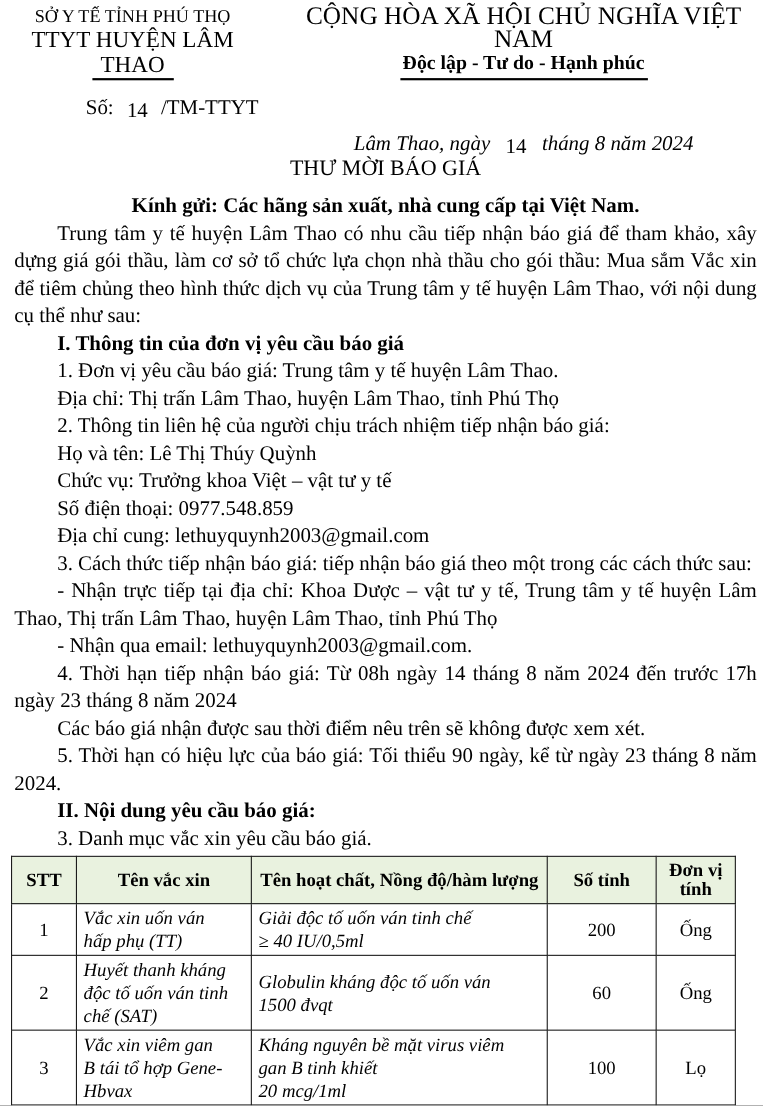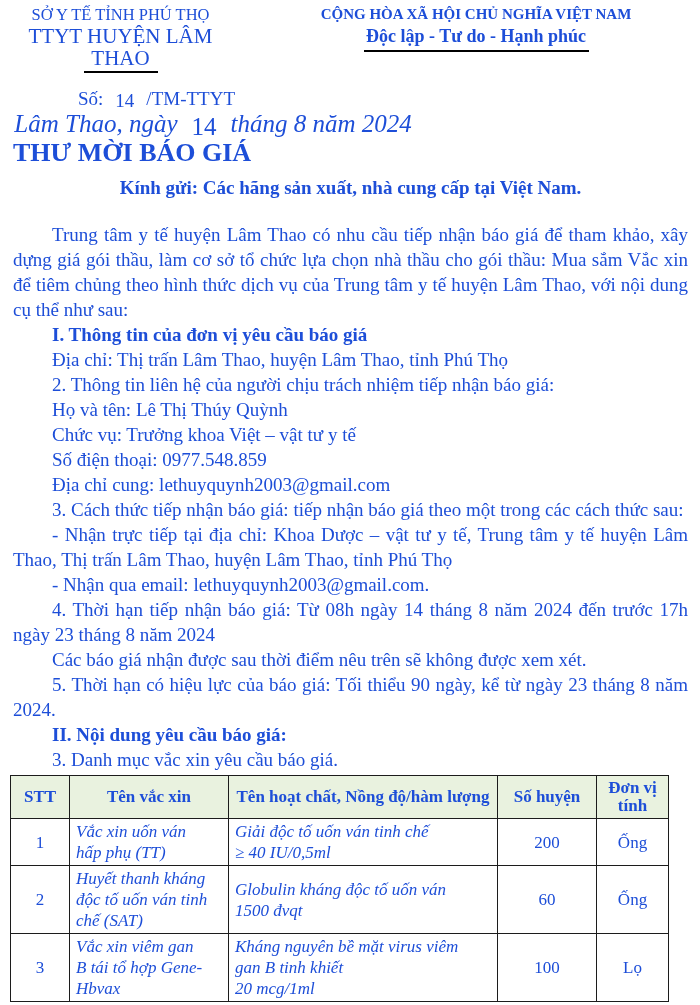--- a/index.html
+++ b/index.html
@@ -1,44 +1,44 @@
 <!DOCTYPE html>
 <html lang="vi" style="--header-bg: #e9f2df;"><head>
 <meta charset="utf-8">
 <style>
   html,body { margin:0; padding:0; background:#777; }
   .page {
     position:relative; width:700px; height:1005px; margin:0 auto;
-    background:#ffffff; color:#1d4ed8;
+    background:#ffffff; color:#000000;
     font-family:"Liberation Serif","DejaVu Serif",serif;
     font-size:19px; line-height:25px;
     padding:4px 12px 0 13px; box-sizing:border-box; overflow:hidden;
   }
   
   .hdr { display:flex; justify-content:space-between; }
   .h-left  { width:215px; text-align:center; }
   .h-right { width:400px; text-align:center; margin-right:12px; }
   .h-left .l1 { font-size:16.5px; line-height:21px; }
   .h-left .l2 { font-size:21px; font-weight:normal; line-height:22px; }
-  .h-right .l1 { font-size:15px; font-weight:bold; line-height:21px; }
+  .h-right .l1 { font-size:23px; font-weight:normal; line-height:21px; }
   .h-right .l2 { font-size:18px; font-weight:bold; line-height:23px; }
   .rule { height:2px; background:#000; margin:2px auto 0; }
   .rule-left { width:74px; }
   .rule-right { width:225px; }
-  .hdr2 { display:flex; justify-content:space-between; margin-top:13px; height:26px;flex-direction:column; }
+  .hdr2 { display:flex; justify-content:space-between; margin-top:13px; height:26px; }
   .doc-number { margin-left:65px; font-size:19px; }
   .doc-number .num { padding:0 12px; position:relative; top:2px; }
-  .date-line { width:400px; margin-right:12px; text-align:center; font-style:italic; font-size:25px; }
+  .date-line { width:400px; margin-right:12px; text-align:center; font-style:italic; font-size:19px;margin-top:32px; }
   .date-line .num { font-style:normal; padding:0 14px; position:relative; top:3px; }
   
-  .title { text-align:left; font-size:26px; font-weight:bold; margin:28px 0 0 0; line-height:26px; }
+  .title { text-align:center; font-size:20px; font-weight:normal; margin:28px 0 0 0; line-height:26px; }
   .salutation { text-align:center; font-weight:bold; margin-top:9px; font-size:19px; }
   
   p.body { margin:0; text-align:justify; text-indent:39px; }
-  p.first { margin-top:22px; }
+  p.first { }
   p.bold { font-weight:bold; }
   
   table.goods {
     border-collapse:collapse; width:658px; margin-top:3px; margin-left:-3px;
     table-layout:fixed; font-size:17px;
   }
   table.goods th, table.goods td { border:1.8px solid #1c1c1c; }
   table.goods th {
     background:var(--header-bg,#e9f2df); font-weight:bold; text-align:center;
     line-height:18px; padding:3px 2px; font-size:17px;
@@ -74,20 +74,21 @@
       <span>Lâm Thao, ngày</span><span class="num">14</span><span>tháng 8 năm 2024</span>
     </div>
   </div>
 
   <h1 class="title">THƯ MỜI BÁO GIÁ</h1>
   <div class="salutation">Kính gửi: Các hãng sản xuất, nhà cung cấp tại Việt Nam.</div>
 
   <p class="body first">Trung tâm y tế huyện Lâm Thao có nhu cầu tiếp nhận báo giá để tham khảo, xây dựng giá gói thầu, làm cơ sở tổ chức lựa chọn nhà thầu cho gói thầu: Mua sắm Vắc xin để tiêm chủng theo hình thức dịch vụ của Trung tâm y tế huyện Lâm Thao, với nội dung cụ thể như sau:</p>
 
   <p class="body bold">I. Thông tin của đơn vị yêu cầu báo giá</p>
+  <p class="body">1. Đơn vị yêu cầu báo giá: Trung tâm y tế huyện Lâm Thao.</p>
   <p class="body">Địa chỉ: Thị trấn Lâm Thao, huyện Lâm Thao, tỉnh Phú Thọ</p>
   <p class="body">2. Thông tin liên hệ của người chịu trách nhiệm tiếp nhận báo giá:</p>
   <p class="body">Họ và tên: Lê Thị Thúy Quỳnh</p>
   <p class="body">Chức vụ: Trưởng khoa Việt – vật tư y tế</p>
   <p class="body">Số điện thoại: 0977.548.859</p>
   <p class="body">Địa chỉ cung: lethuyquynh2003@gmail.com</p>
   <p class="body">3. Cách thức tiếp nhận báo giá: tiếp nhận báo giá theo một trong các cách thức sau:</p>
   <p class="body">- Nhận trực tiếp tại địa chỉ: Khoa Dược – vật tư y tế, Trung tâm y tế huyện Lâm Thao, Thị trấn Lâm Thao, huyện Lâm Thao, tỉnh Phú Thọ</p>
   <p class="body">- Nhận qua email: lethuyquynh2003@gmail.com.</p>
   <p class="body">4. Thời hạn tiếp nhận báo giá: Từ 08h ngày 14 tháng 8 năm 2024 đến trước 17h ngày 23 tháng 8 năm 2024</p>
@@ -103,21 +104,21 @@
         <col class="c2">
         <col class="c3">
         <col class="c4">
         <col class="c5">
       </colgroup>
     <thead>
       <tr>
         <th>STT</th>
         <th>Tên vắc xin</th>
         <th>Tên hoạt chất, Nồng độ/hàm lượng</th>
-        <th>Số huyện</th>
+        <th>Số tỉnh</th>
         <th>Đơn vị tính</th>
       </tr>
     </thead>
     <tbody>
       <tr>
         <td class="c">1</td>
         <td class="pre">Vắc xin uốn ván
 hấp phụ (TT)</td>
         <td class="pre">Giải độc tố uốn ván tinh chế
 ≥ 40 IU/0,5ml</td>

